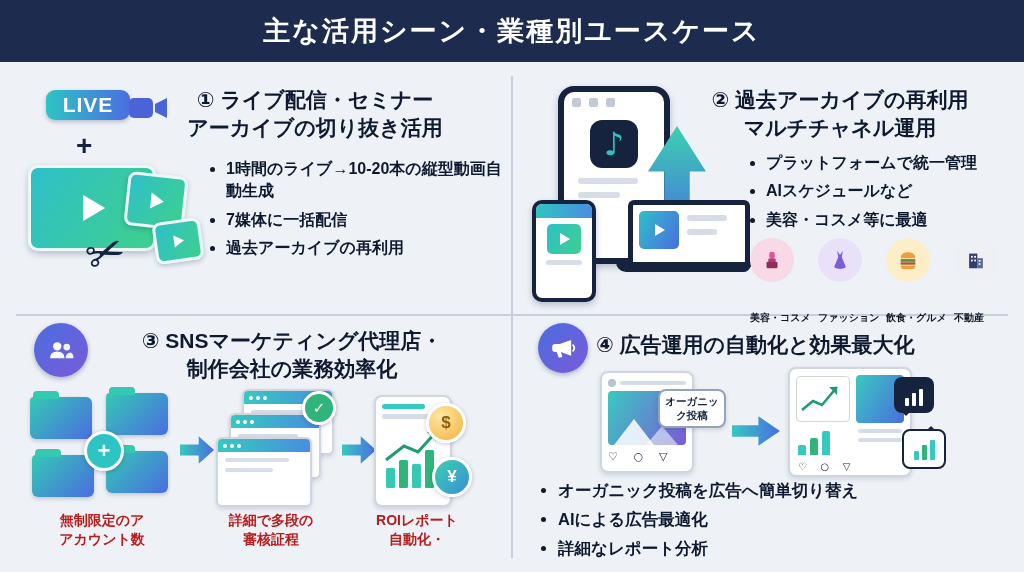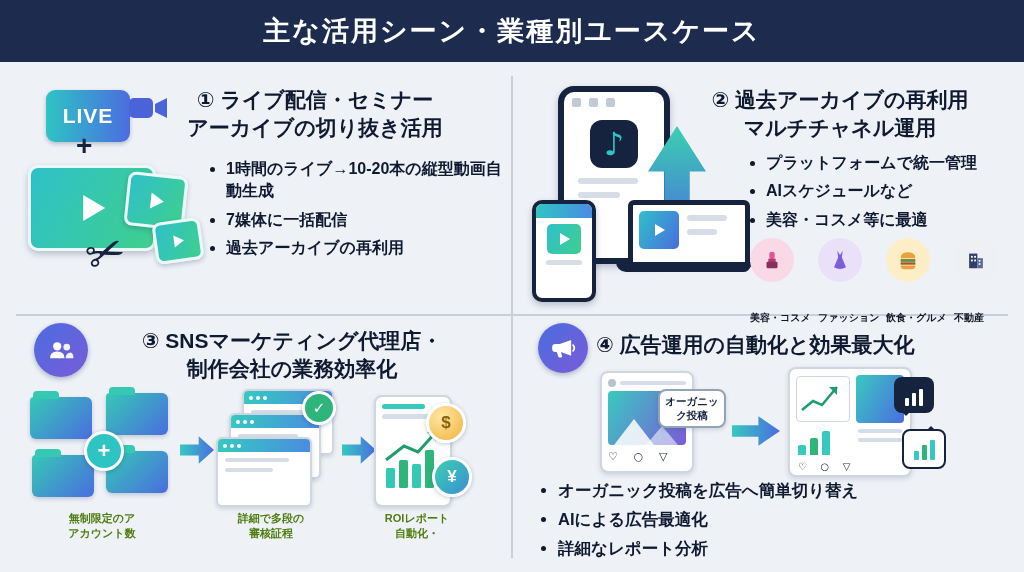--- a/index.html
+++ b/index.html
@@ -22,21 +22,21 @@
   .q3{left:0;top:315px;width:512px;height:193px;}
   .q4{left:512px;top:315px;width:512px;height:257px;}
 
   .h2line{font-size:21px;font-weight:700;line-height:1.35;color:#0e1a30;}
   .headblock{position:absolute;text-align:center;}
 
   ul.bullets{position:absolute;margin:0;padding-left:22px;font-size:16px;font-weight:700;line-height:1.4;}
   ul.bullets li{margin-bottom:6px;}
 
   
-  .live-badge{position:absolute;left:46px;top:28px;width:84px;height:52px;border-radius:9px;
+  .live-badge{position:absolute;left:46px;top:28px;width:84px;height:30px;border-radius:9px;
     background:linear-gradient(90deg,#2ec4c4,#4a6de0);display:flex;align-items:center;justify-content:center;
     color:#fff;font-weight:700;font-size:21px;letter-spacing:1px;box-shadow:0 2px 4px rgba(20,40,80,.25);}
   .cam{position:absolute;left:128px;top:32px;}
   .plus1{position:absolute;left:76px;top:68px;font-size:28px;font-weight:700;color:#16233f;}
   .vid-main{position:absolute;left:28px;top:103px;width:122px;height:80px;border-radius:10px;
     background:linear-gradient(120deg,#2fc0c9,#3ecf8e);border:3px solid rgba(255,255,255,.9);
     box-shadow:0 3px 6px rgba(20,40,80,.25);}
   .clip{position:absolute;border-radius:8px;background:linear-gradient(120deg,#2fc0c9,#3ecf8e);
     border:3px solid rgba(255,255,255,.9);box-shadow:0 2px 5px rgba(20,40,80,.25);}
   .clip1{left:126px;top:112px;width:54px;height:48px;transform:rotate(6deg);}
@@ -122,21 +122,21 @@
     box-shadow:0 2px 4px rgba(20,40,80,.15);}
   .rline{height:5px;border-radius:3px;background:#d7dde6;margin-bottom:5px;}
   .rline.t{background:#35c9c0;width:70%;}
   .coin{position:absolute;border-radius:50%;display:flex;align-items:center;justify-content:center;
     font-weight:700;border:3px solid #fff;box-shadow:0 1px 4px rgba(20,40,80,.25);}
   .coin-d{left:426px;top:88px;width:34px;height:34px;
     background:radial-gradient(circle at 35% 30%,#ffe7a3,#f0b23e);color:#8a6210;font-size:17px;}
   .coin-y{left:432px;top:142px;width:34px;height:34px;
     background:linear-gradient(135deg,#3bd0b0,#3a8fd6);color:#fff;font-size:17px;}
 
-  .caption{position:absolute;text-align:center;font-size:11px;font-weight:700;line-height:1.35;color:#4d7c0f;}
+  .caption{position:absolute;text-align:center;font-size:14px;font-weight:700;line-height:1.35;color:#b91c1c;}
   .cap1{left:20px;top:196px;width:164px;} .cap2{left:196px;top:196px;width:150px;}
   .cap3{left:344px;top:196px;width:146px;}
 
   
   .post-card{position:absolute;left:88px;top:56px;width:94px;height:102px;background:#fff;
     border:2px solid #cfd6e0;border-radius:8px;padding:6px;box-sizing:border-box;
     box-shadow:0 2px 5px rgba(20,40,80,.15);}
   .pc-head{display:flex;align-items:center;gap:4px;margin-bottom:4px;}
   .pc-ava{width:8px;height:8px;border-radius:50%;background:#b9c2cf;}
   .pc-line{flex:1;height:4px;border-radius:2px;background:#d7dde6;}

